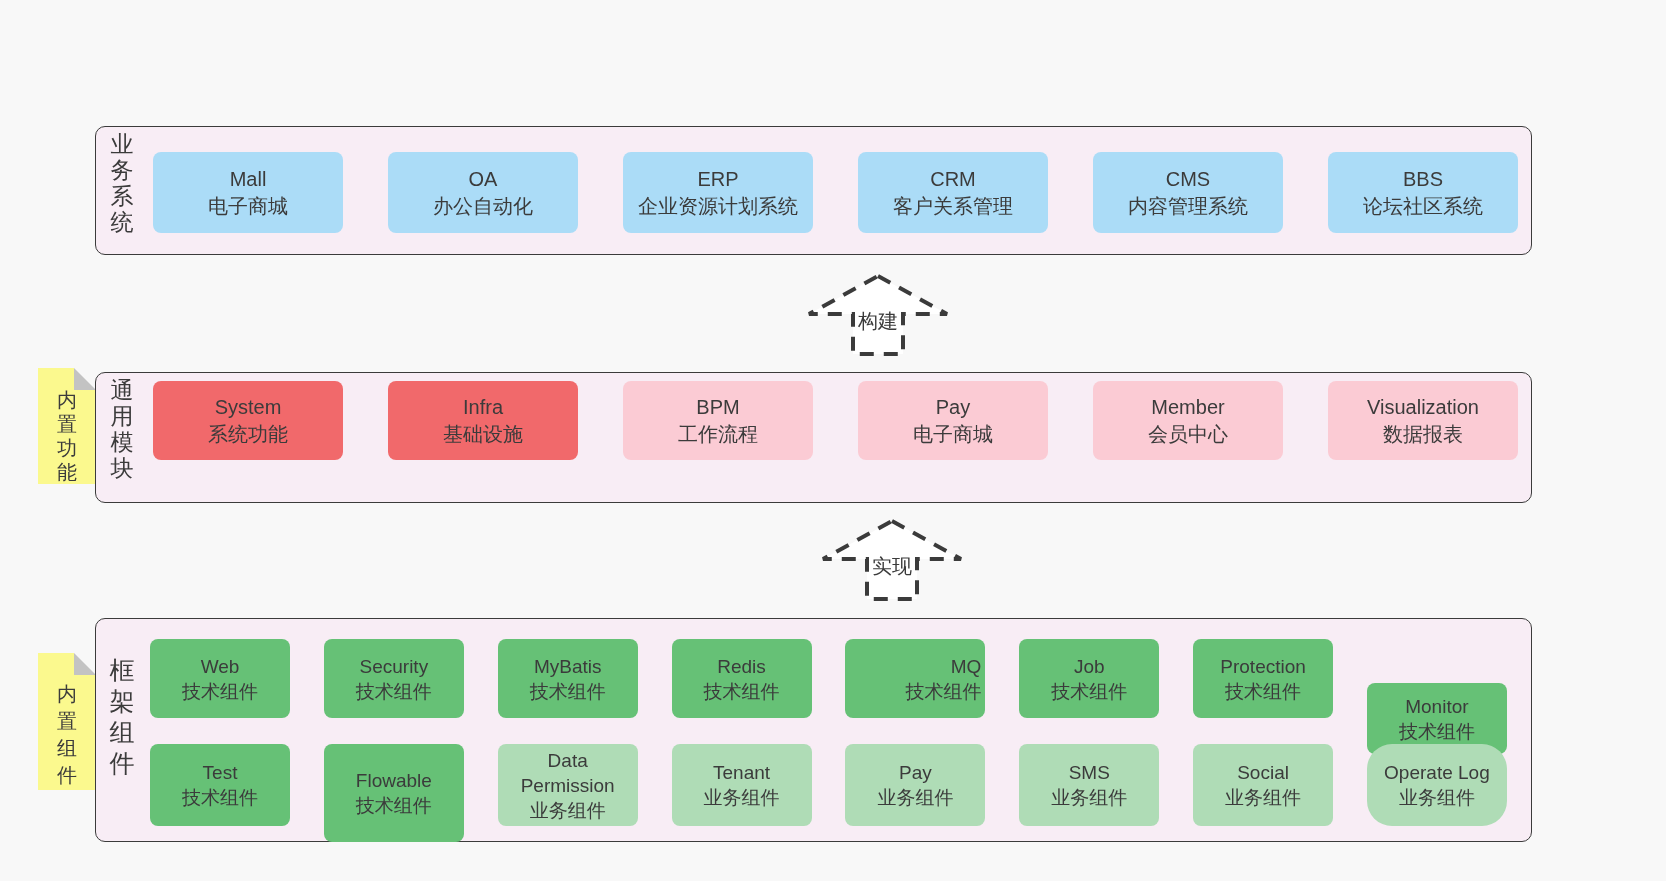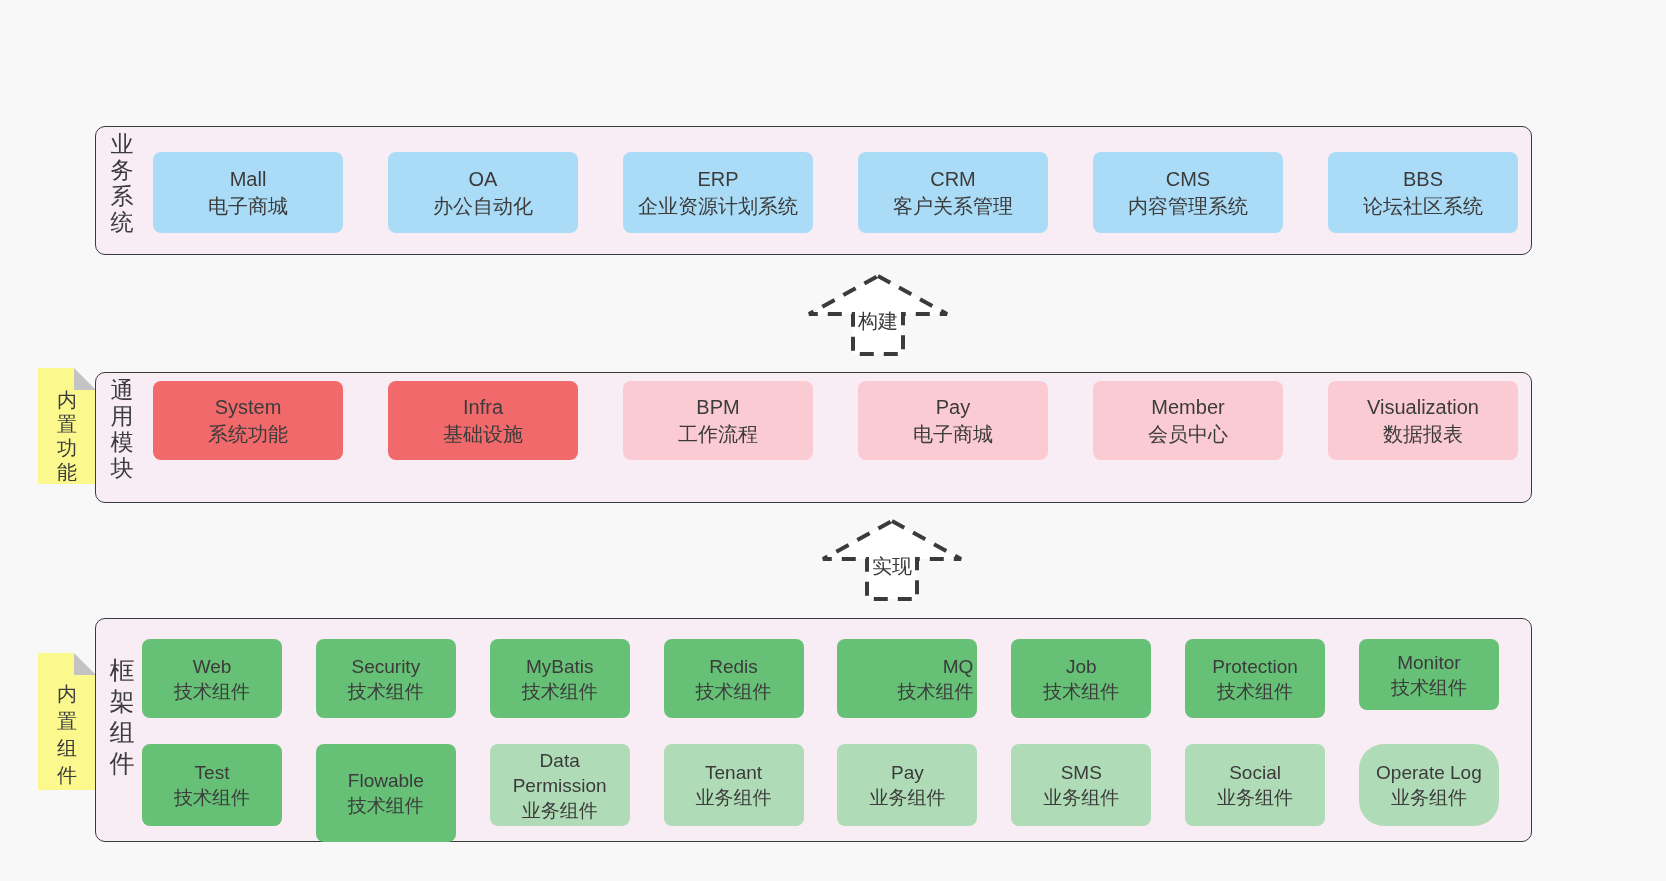--- a/index.html
+++ b/index.html
@@ -27,21 +27,21 @@
   }
   .note-text {
     margin:20px auto 0; width:22px; font-size:20px; line-height:24px;
     color:#3b3b3b; word-break:break-all; text-align:center;
   }
   .note-3 .note-text { margin-top:28px; line-height:27px; }
 
   
   .box-row { position:absolute; display:flex; justify-content:space-between; }
   .row-wide { left:57px; width:1365px; }
-  .row-8 { left:46px; width:1357px; }
+  .row-8 { left:54px; width:1357px; }
   .box {
     border-radius:8px; box-sizing:border-box; padding:0 4px;
     display:flex; flex-direction:column; align-items:center; justify-content:center;
     text-align:center; color:#3b3b3b;
   }
   .row-wide .box { width:190px; }
   .row-8 .box { width:140px; }
   .box-name, .box-sub { font-size:20px; line-height:27px; }
   .row-8 .box-name, .row-8 .box-sub { font-size:19px; line-height:25px; }
 
@@ -173,21 +173,21 @@
         <div class="box-sub">技术组件</div>
       </div>
       <div class="box b-green" style="height:79px;">
         <div class="box-name">Job</div>
         <div class="box-sub">技术组件</div>
       </div>
       <div class="box b-green" style="height:79px;">
         <div class="box-name">Protection</div>
         <div class="box-sub">技术组件</div>
       </div>
-      <div class="box b-green" style="height:71px;">
+      <div class="box b-green" style="height:71px;margin-top:44px;">
         <div class="box-name">Monitor</div>
         <div class="box-sub">技术组件</div>
       </div>
     </div>
 
     <div class="box-row row-8" style="top:125px; height:82px;">
       <div class="box b-green" style="height:82px;">
         <div class="box-name">Test</div>
         <div class="box-sub">技术组件</div>
       </div>

